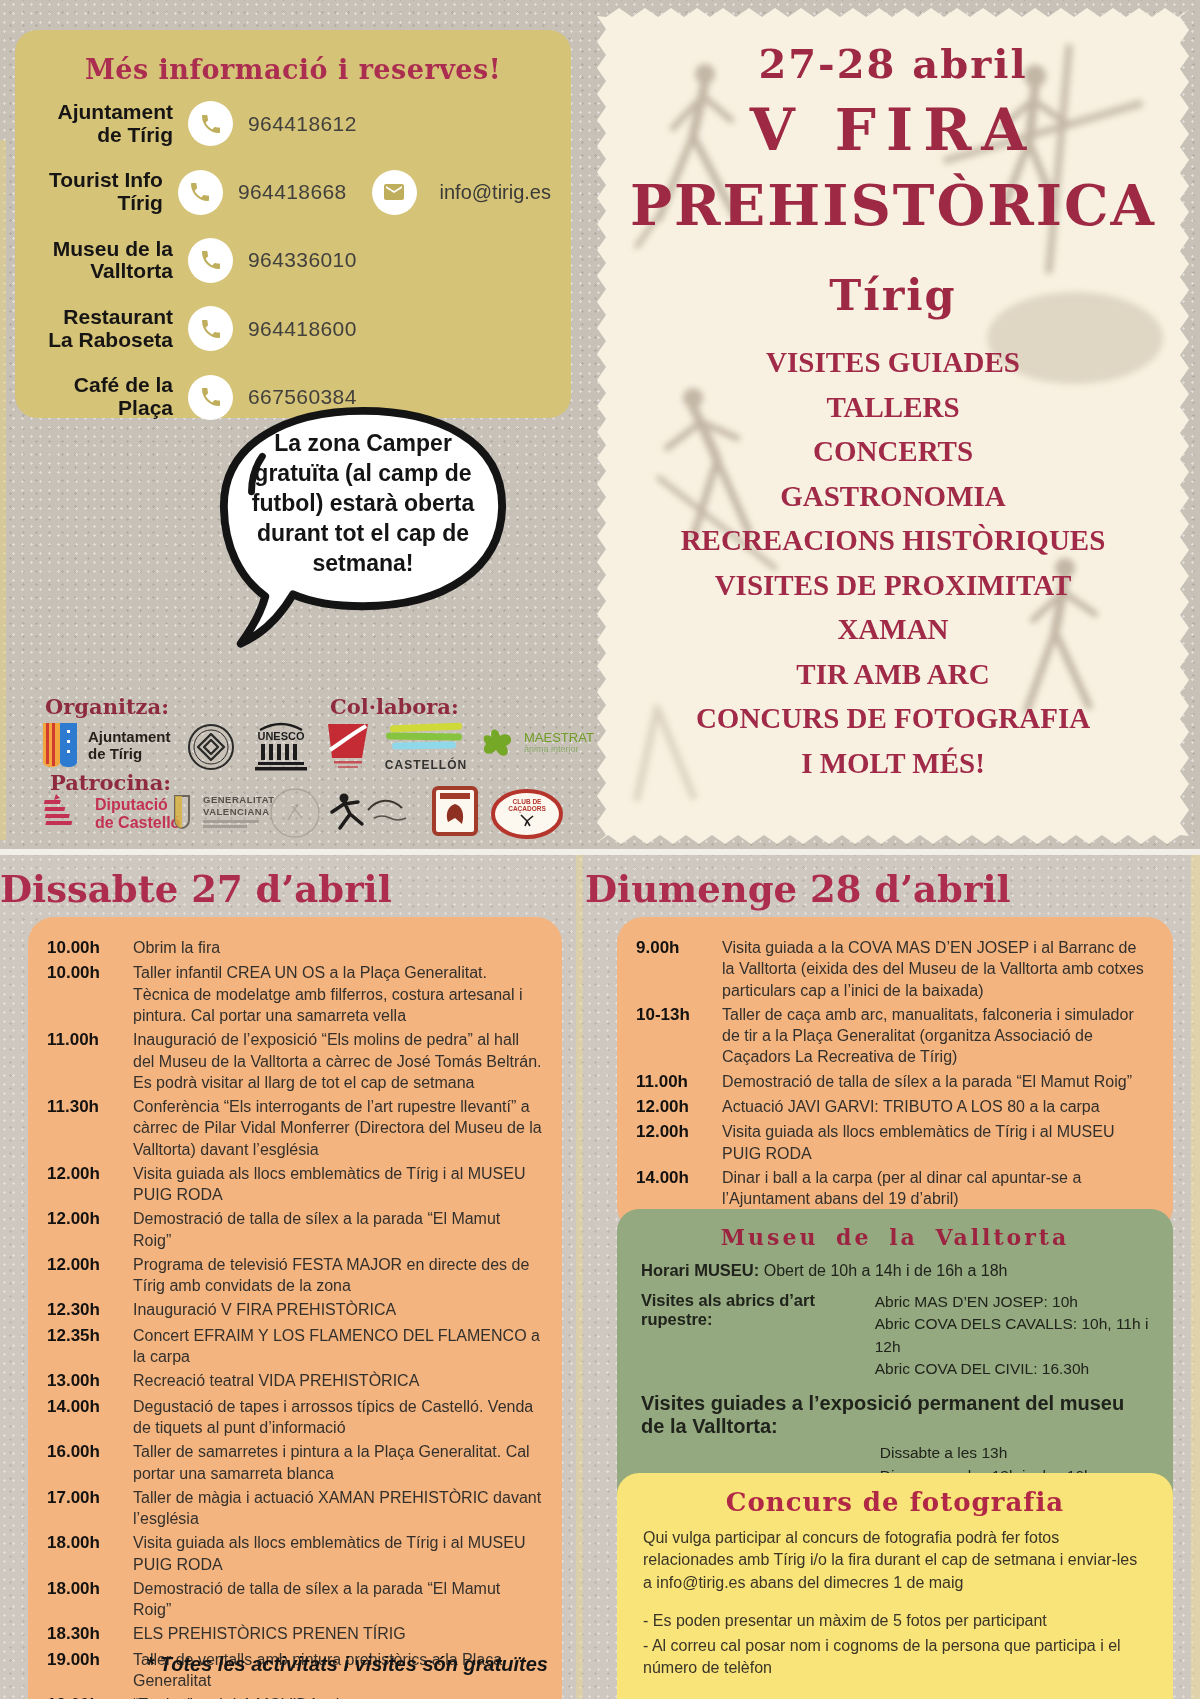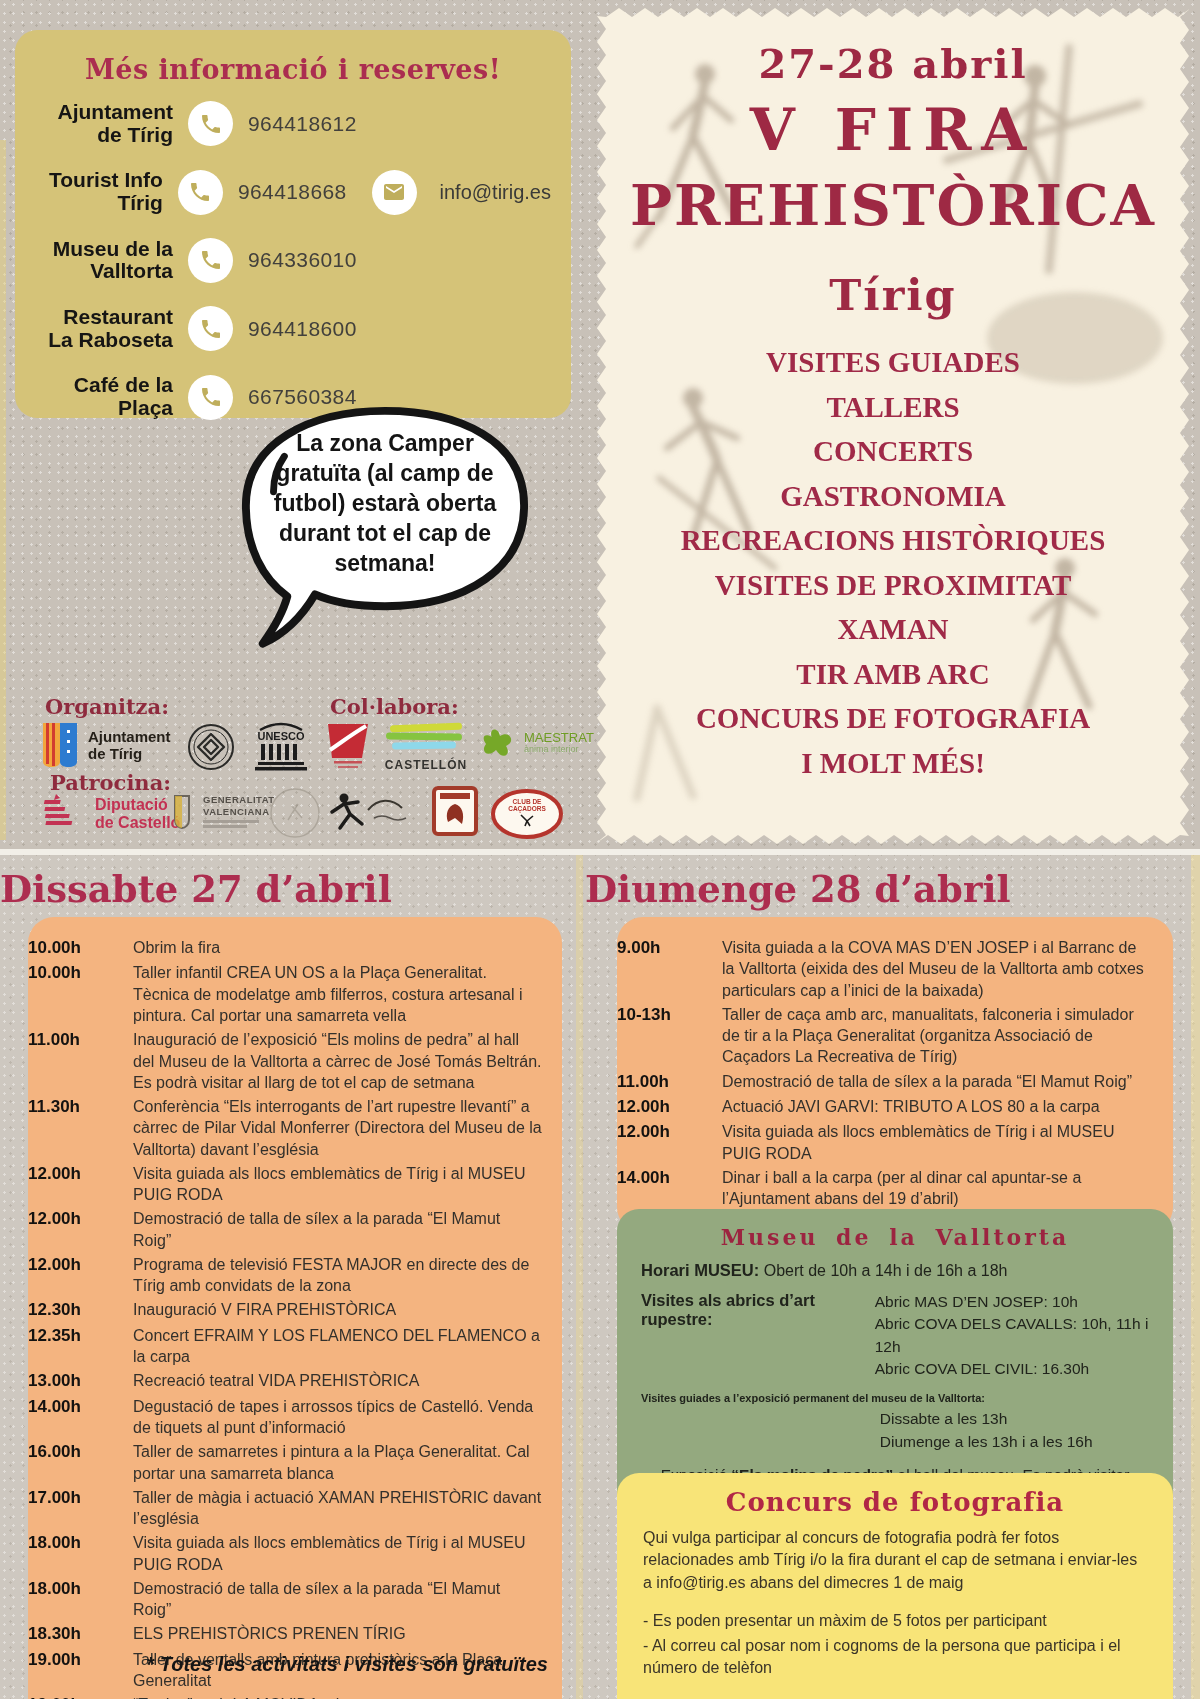--- a/index.html
+++ b/index.html
@@ -22,21 +22,21 @@
   .contact-title{text-align:center;font-family:"DejaVu Serif",serif;font-weight:bold;
     font-size:27px;color:#ab2d50;letter-spacing:.5px;}
   .c-rows{margin-top:16px;display:flex;flex-direction:column;gap:23px;}
   .c-row{display:flex;align-items:center;gap:15px;}
   .c-label{width:138px;text-align:right;font-weight:bold;font-size:21px;line-height:1.08;color:#161514;}
   .cicon{flex:0 0 auto;width:45px;height:45px;border-radius:50%;background:#fff;
     display:flex;align-items:center;justify-content:center;}
   .c-phone{font-size:21px;color:#42403c;letter-spacing:.4px;width:128px;}
   .c-email{font-size:20px;color:#3a3a38;margin-left:8px;}
   
-  .bubble{position:absolute;left:237px;top:403px;width:296px;height:256px;}
+  .bubble{position:absolute;left:215px;top:403px;width:296px;height:256px;}
   .bubble svg{position:absolute;inset:0;}
   .bubble-text{position:absolute;left:30px;top:26px;width:236px;height:160px;text-align:center;
     font-weight:bold;font-size:23px;line-height:1.3;color:#141414;}
   
   .cred-label{position:absolute;font-family:"DejaVu Serif",serif;font-weight:bold;
     font-size:21px;color:#8f2b3e;}
   .logo{position:absolute;}
   .aj-text{font-weight:bold;font-size:15px;line-height:1.15;color:#241f18;width:95px;}
   .cast-text{font-weight:bold;font-size:12px;letter-spacing:1px;color:#343330;margin-top:2px;text-align:center;}
   .maes-text{font-weight:normal;font-size:13px;color:#6f9d25;line-height:1;}
@@ -60,35 +60,35 @@
   
   .col-left{position:absolute;left:0;top:0;width:585px;height:850px;}
   .col-right{position:absolute;left:585px;top:0;width:615px;height:850px;}
   .day-title{position:absolute;top:12px;left:0;width:100%;text-align:left;
     font-family:"DejaVu Serif",serif;font-weight:bold;font-size:37px;color:#ad2d4f;}
   .sched-box{position:absolute;background:#f4b480;border-radius:26px;
     padding:20px 14px 20px 0;box-sizing:border-box;}
   .sb-sat{left:28px;top:62px;width:534px;}
   .sb-sun{left:32px;top:62px;width:556px;}
   .srow{display:grid;grid-template-columns:97px 1fr;column-gap:8px;margin-bottom:3px;}
-  .time{font-weight:bold;font-size:17px;color:#141210;line-height:1.32;}
+  .time{font-weight:bold;font-size:17px;color:#141210;padding-left:19px;line-height:1.32;}
   .desc{font-size:16px;line-height:1.33;color:#33302b;padding-right:6px;}
   .footnote{position:absolute;top:798px;left:0;width:548px;text-align:right;
     font-style:italic;font-weight:bold;font-size:20px;color:#151515;}
   
   .museum-box{position:absolute;left:32px;top:354px;width:556px;background:#94a97f;
     border-radius:22px;box-sizing:border-box;padding:15px 24px 18px 24px;color:#20231c;}
   .m-title{text-align:center;font-family:"DejaVu Serif",serif;font-weight:bold;font-size:22px;
     color:#9c2440;letter-spacing:3px;word-spacing:7px;}
   .m-line{margin-top:11px;font-size:16px;}
   .m-line b{font-size:16.5px;}
   .m-abrics{display:grid;grid-template-columns:46% 54%;margin-top:11px;}
   .m-abrics .lab{font-weight:bold;font-size:16.5px;}
   .m-abrics .vals{font-size:15.5px;line-height:1.45;}
-  .m-glabel{margin-top:11px;font-weight:bold;font-size:11px;}
+  .m-glabel{margin-top:11px;font-weight:bold;font-size:20px;}
   .m-gvals{margin-left:47%;font-size:15.5px;line-height:1.5;margin-top:3px;}
   .m-expo{margin-top:11px;text-align:center;font-size:15.5px;line-height:1.4;}
   
   .contest-box{position:absolute;left:32px;top:618px;width:556px;background:#f8e478;
     border-radius:22px;box-sizing:border-box;padding:14px 26px 18px 26px;color:#3a3428;}
   .k-title{text-align:center;font-family:"DejaVu Serif",serif;font-weight:bold;
     font-size:26px;color:#b12746;letter-spacing:1px;}
   .k-p{font-size:16px;line-height:1.4;margin-top:10px;}
   .k-p.tight{margin-top:16px;}
   .k-bold{font-weight:bold;color:#221f19;margin-top:18px;font-size:16.5px;}

